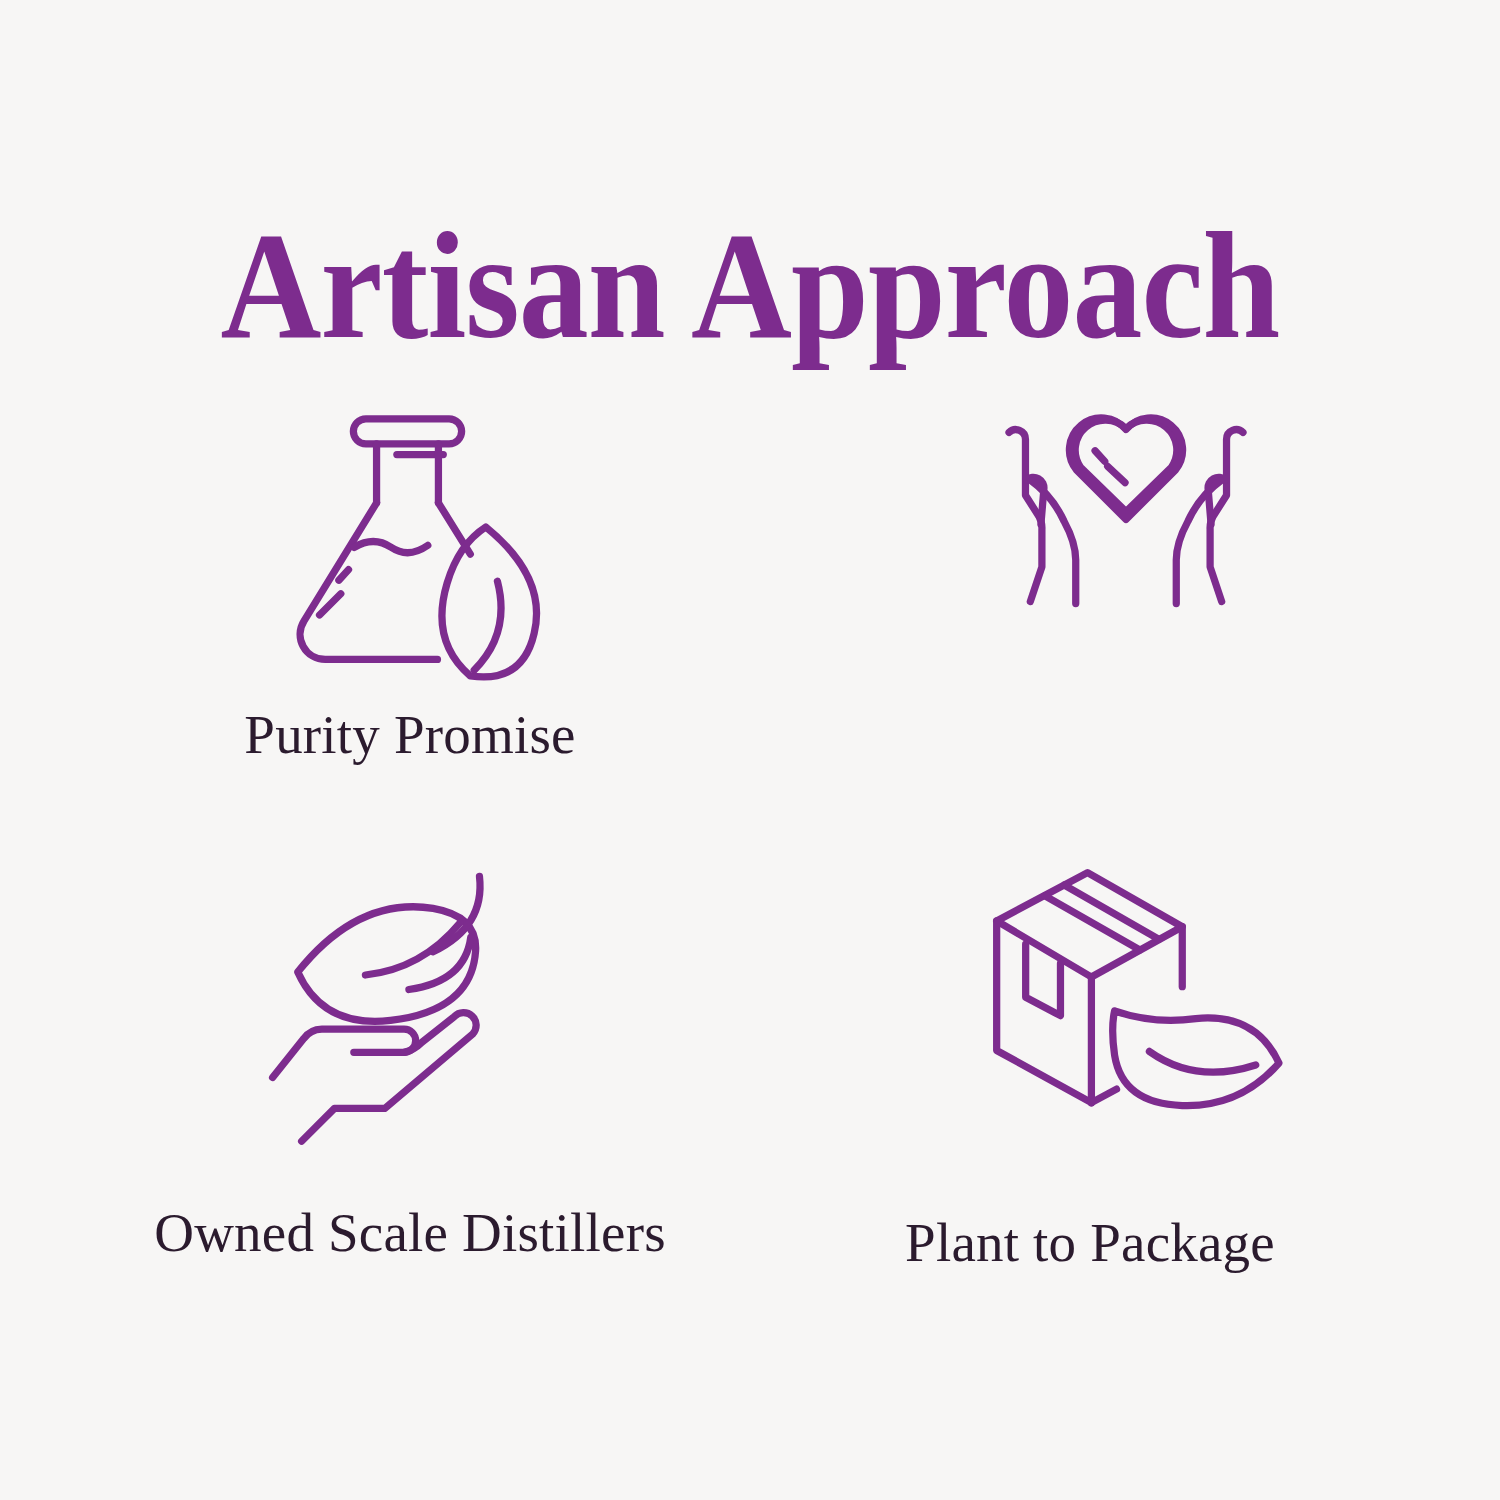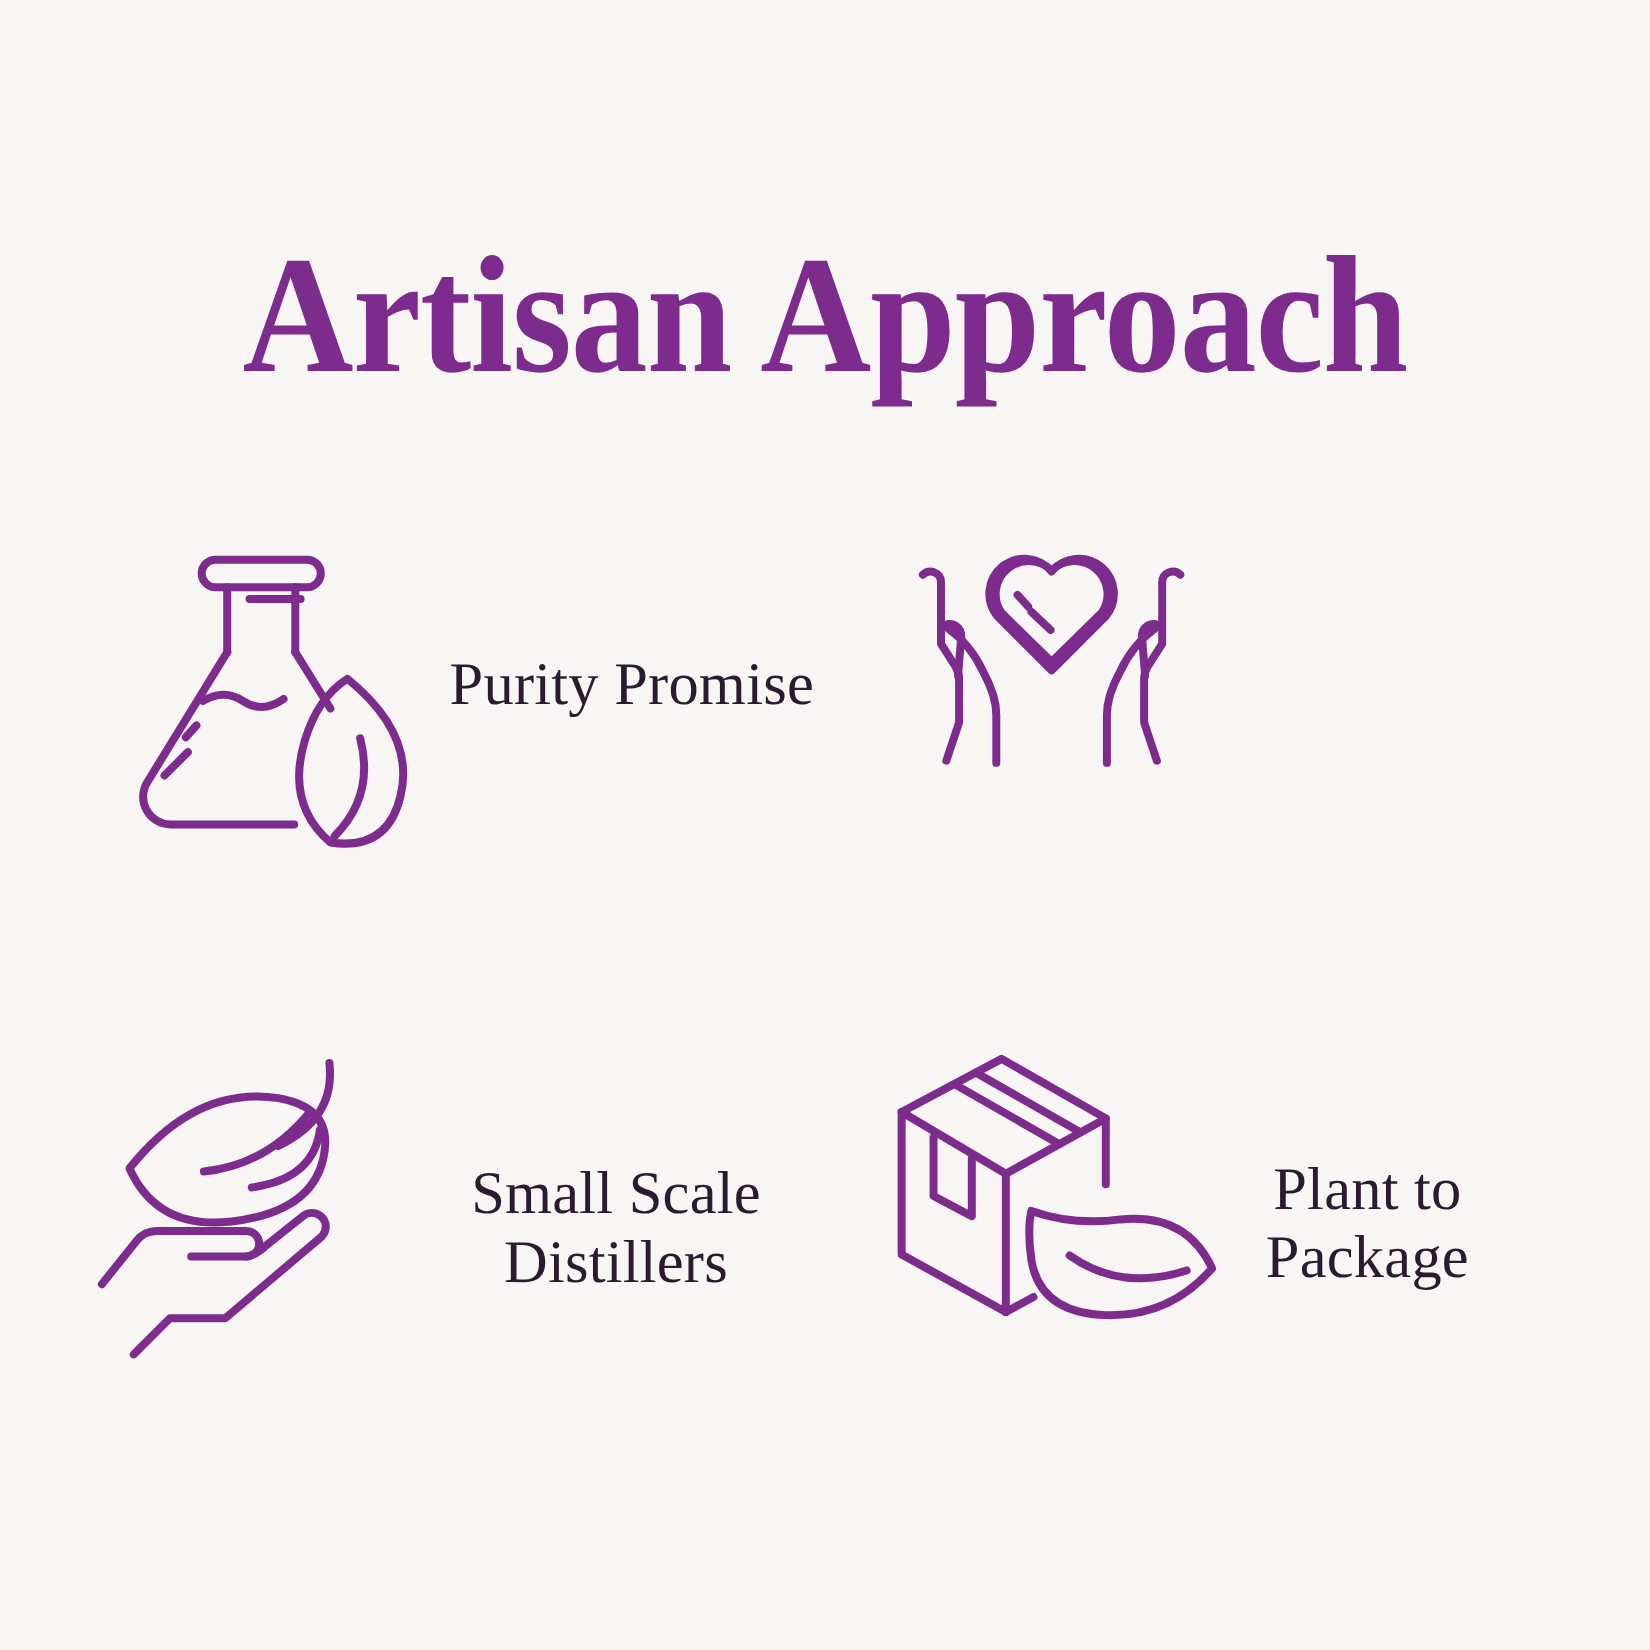--- a/index.html
+++ b/index.html
@@ -50,23 +50,23 @@
     height: 1000px;
     display: grid;
     grid-template-columns: 1fr 1fr;
     grid-template-rows: 480px 480px;
     column-gap: 20px;
     row-gap: 10px;
   }
 
   .feature-cell {
     display: flex;
-    flex-direction: row;
+    flex-direction: column;
     align-items: center;
-    justify-content: space-between;
+    justify-content: flex-start;
   }
 
   .icon-box {
     width: 320px;
     height: 300px;
     display: flex;
     align-items: center;
     justify-content: center;
   }
   .icon-box svg {
@@ -96,21 +96,21 @@
     white-space: pre-line;
   }
 
   
   .cell-purity .icon-box   { transform: translate(12px, 18px); }
   .cell-woman  .icon-box   { transform: translate(36px, 22px); }
   .cell-woman  .feature-label { margin-top: 46px; }
   .cell-small  .icon-box   { transform: translate(-4px, 4px); }
   .cell-small  .feature-label { margin-top: 52px; }
   .cell-plant  .icon-box   { transform: translate(42px, 6px); }
-  .cell-plant  .feature-label { margin-top: 44px; }
+  .cell-plant  .feature-label { margin-top: 62px; }
 </style>
 </head>
 <body>
 
 <div class="canvas">
 
   <h1 class="page-title">Artisan Approach</h1>
 
   <div class="feature-grid">
 
@@ -181,21 +181,21 @@
 
             <path d="M217 81 q-6 46 -64 54"></path>
 
             <path d="M108 120 q58 -6 98 -54"></path>
 
             <path d="M12 226 L44 186 a24 24 0 0 1 19 -10 H148 a12 12 0 0 1 0 24 H96"></path>
             <path d="M148 200 q10 -2 18 -10 L200 163 a13 13 0 0 1 19 18 L128 258 H76 L42 292"></path>
           </g>
         </svg>
       </div>
-      <div class="feature-label">Small Scale Distillers</div>
+      <div class="feature-label">Owned Scale Distillers</div>
     </div>
 
     <div class="feature-cell cell-plant">
       <div class="icon-box">
         <svg viewBox="0 0 300 300" xmlns="http://www.w3.org/2000/svg">
           <g class="icon-stroke">
 
             <path d="M10 62 L104 12 L202 68 L108 120 Z"></path>
 
             <path d="M60 36 L158 92"></path>

